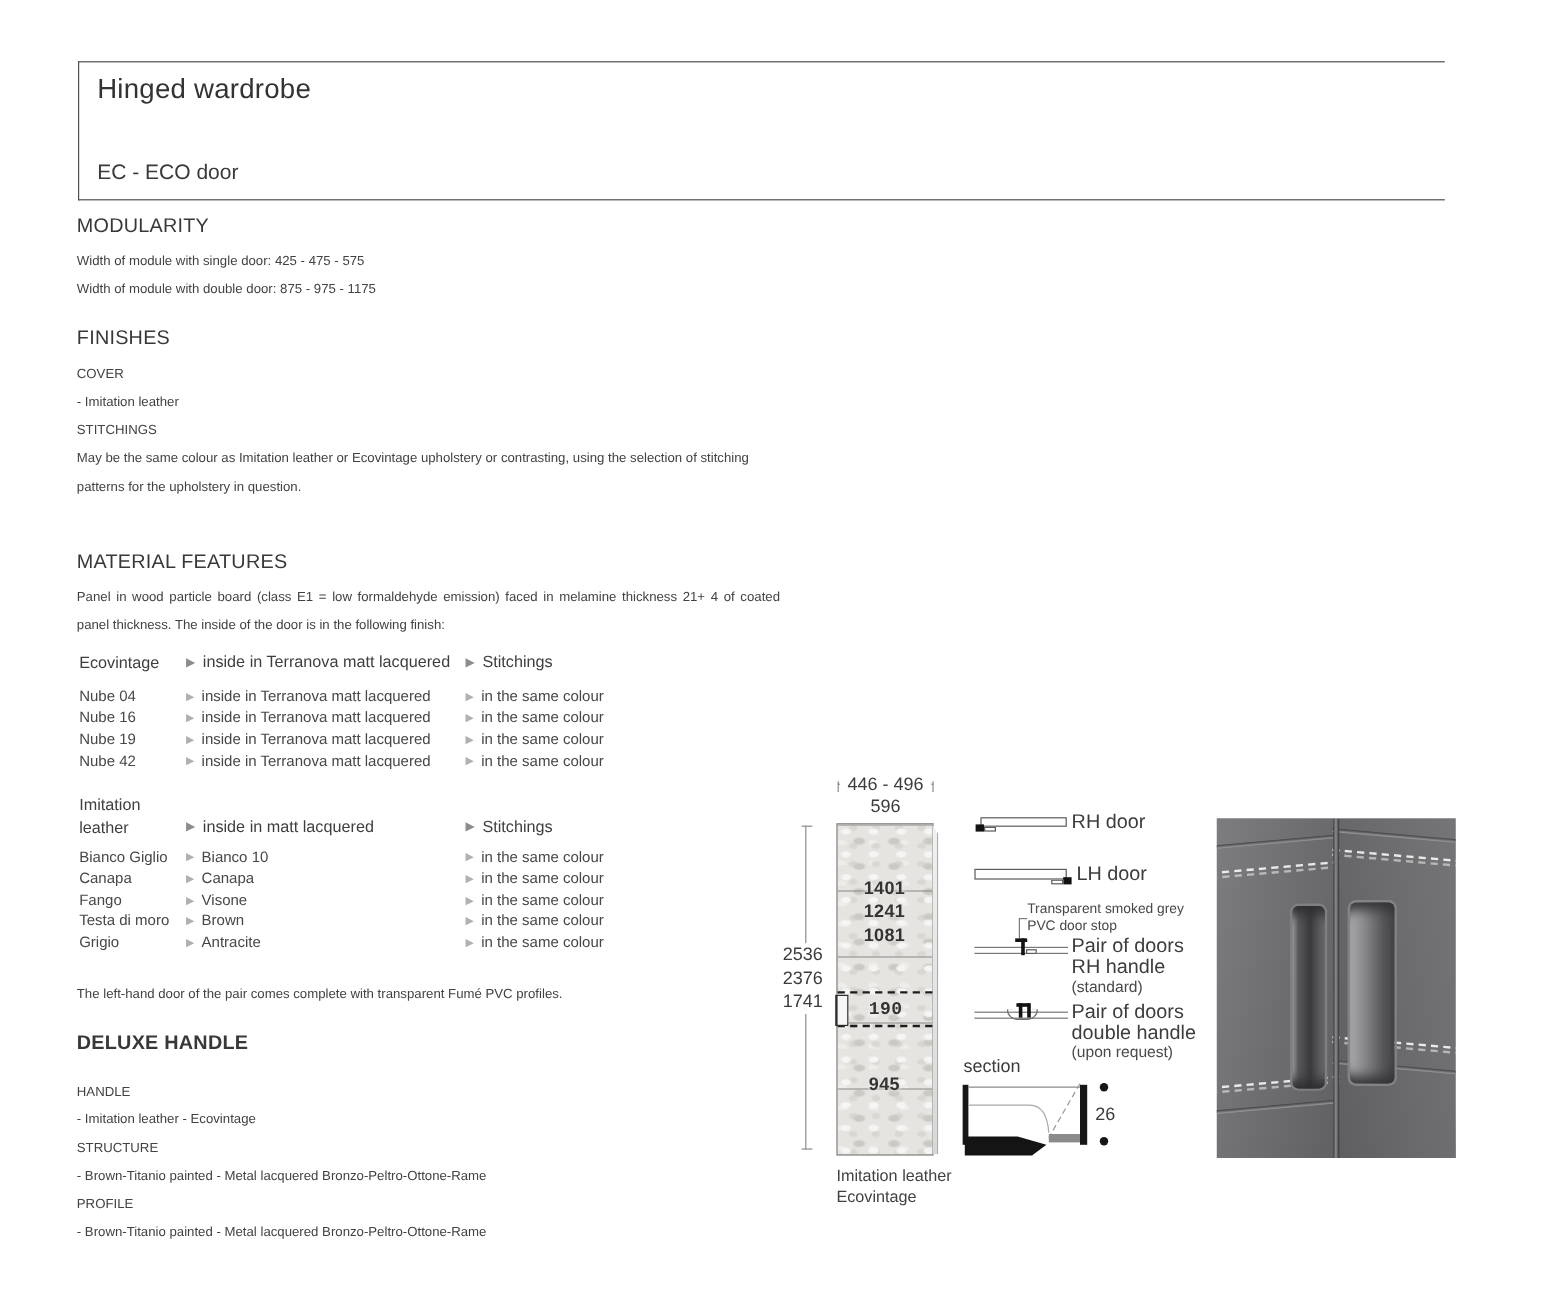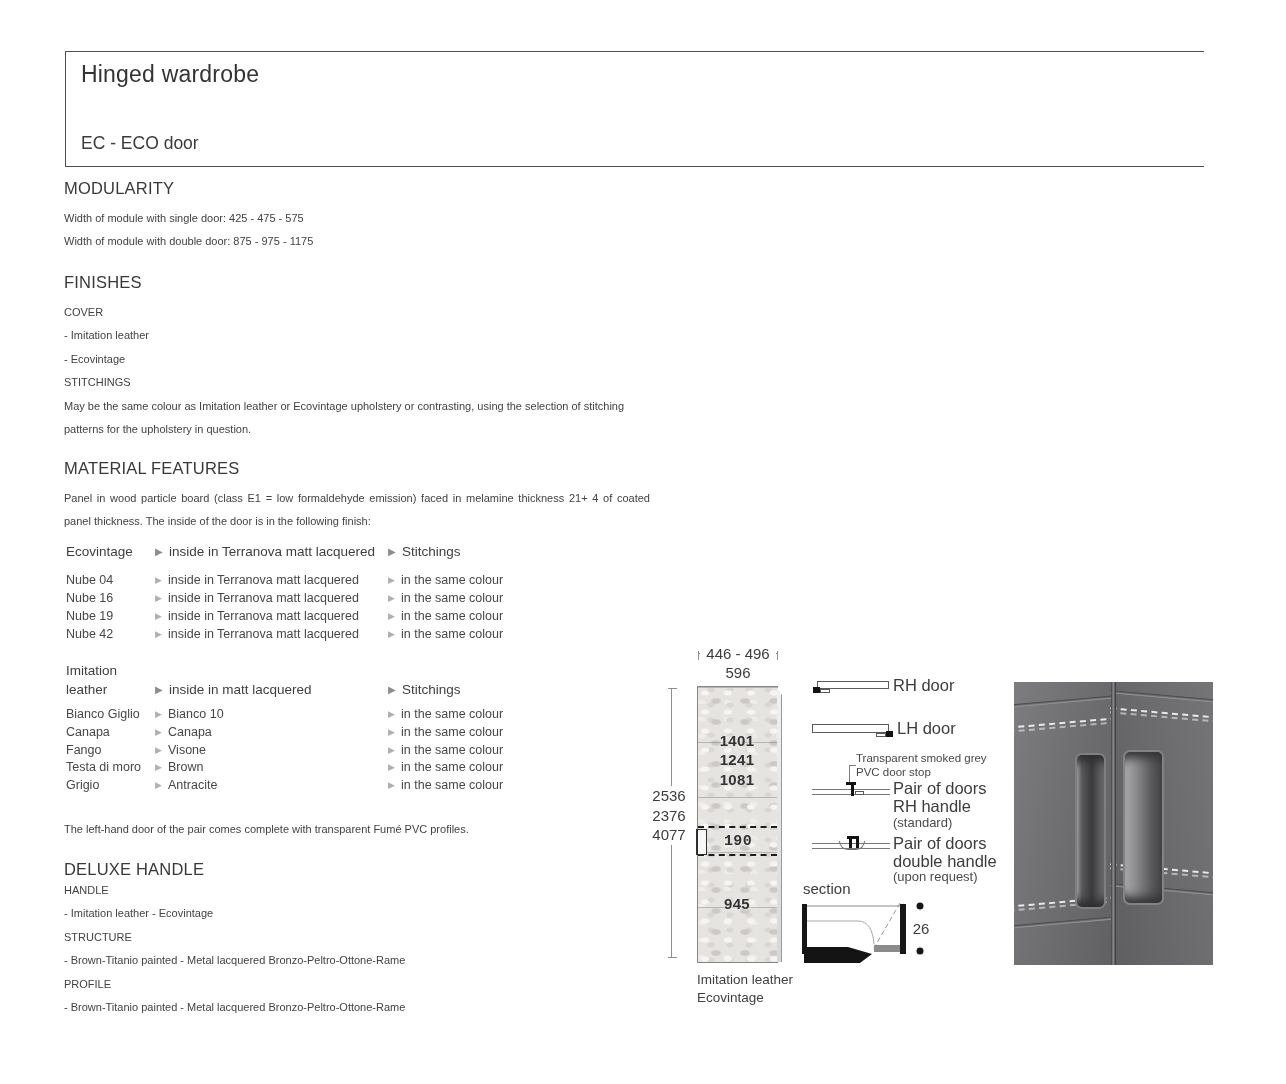--- a/index.html
+++ b/index.html
@@ -116,21 +116,20 @@
   <div class="sec" style="top:179px;">
     <h3>MODULARITY</h3>
     <p>Width of module with single door: 425 - 475 - 575</p>
     <p>Width of module with double door: 875 - 975 - 1175</p>
   </div>
 
   <div class="sec" style="top:273px;">
     <h3>FINISHES</h3>
     <p>COVER</p>
     <p>- Imitation leather</p>
-    <p>- Ecovintage</p>
     <p>STITCHINGS</p>
     <p class="wrapblock">May be the same colour as Imitation leather or Ecovintage upholstery or contrasting, using the selection of stitching patterns for the upholstery in question.</p>
   </div>
 
   <div class="sec" style="top:459px;">
     <h3>MATERIAL FEATURES</h3>
     <p class="just">Panel in wood particle board (class E1 = low formaldehyde emission) faced in melamine thickness 21+ 4 of coated panel thickness. The inside of the door is in the following finish:</p>
   </div>
 
   <div class="tbl headrow" style="top:542px;">
@@ -174,38 +173,38 @@
     <div class="cell">Grigio</div>
     <div class="cell"><span class="arr">▶</span><span>Antracite</span></div>
     <div class="cell"><span class="arr">▶</span><span>in the same colour</span></div>
   </div>
 
   <div class="sec" style="top:818px;">
     <p>The left-hand door of the pair comes complete with transparent Fumé PVC profiles.</p>
   </div>
 
   <div class="sec" style="top:860px;">
-    <h3 style="margin-bottom:0;">DELUXE HANDLE</h3>
+    <h3 style="margin-bottom:20px;font-weight:bold;">DELUXE HANDLE</h3>
     <p>HANDLE</p>
     <p>- Imitation leather - Ecovintage</p>
     <p>STRUCTURE</p>
     <p>- Brown-Titanio painted - Metal lacquered Bronzo-Peltro-Ottone-Rame</p>
     <p>PROFILE</p>
     <p>- Brown-Titanio painted - Metal lacquered Bronzo-Peltro-Ottone-Rame</p>
   </div>
 
   <div class="hdim" style="left:698px; top:653px; width:80px;"></div>
   <div class="abs dimtxt" style="left:700px; top:645px; width:76px;">446 - 496</div>
   <div class="abs dimtxt" style="left:698px; top:664px; width:80px; background:transparent;">596</div>
 
   <div class="vdim" style="left:671px; top:688px; height:270px;"></div>
   <div class="abs dimtxt" style="left:645px; top:786px; width:48px; line-height:19.5px;">
     <div>2536</div>
     <div>2376</div>
-    <div>4077</div>
+    <div>1741</div>
   </div>
 
   <div class="door"></div>
   <div class="abs doornum" style="left:697px; top:731px; width:80px;">
     <div>1401</div>
     <div>1241</div>
     <div>1081</div>
   </div>
   <div class="dash" style="top:826px;"></div>
   <div class="dash" style="top:854px;"></div>

